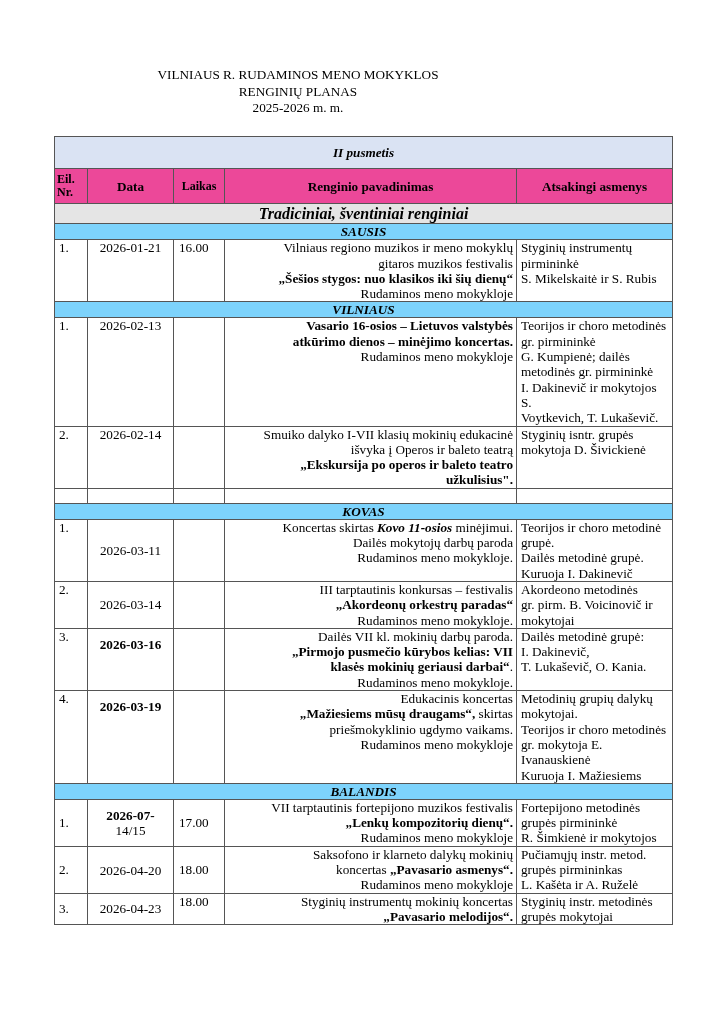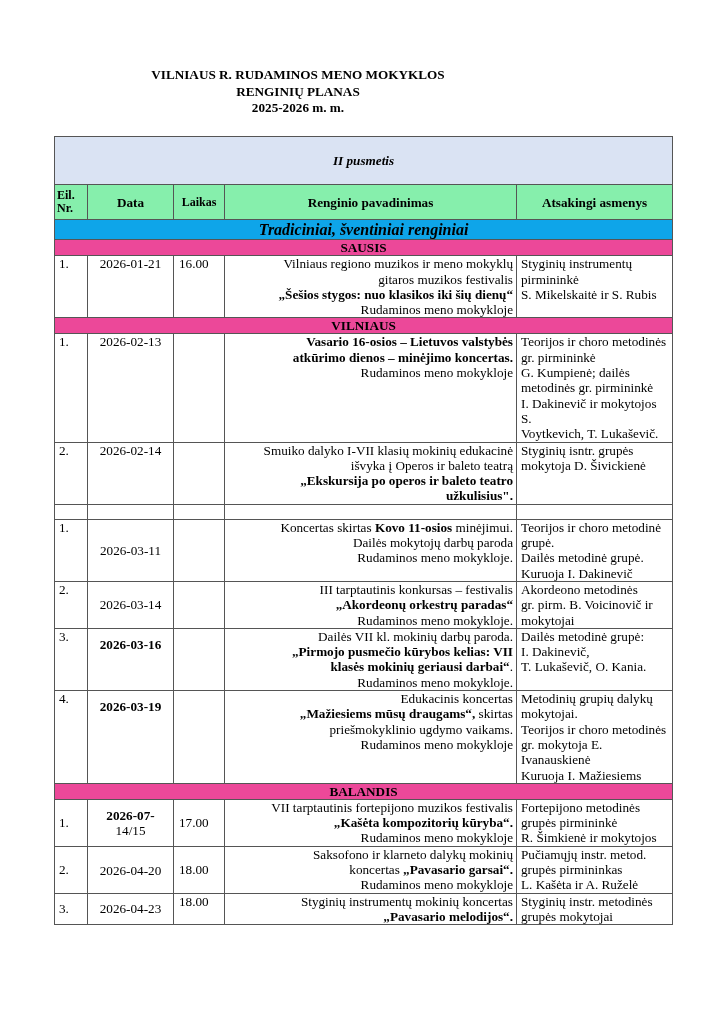--- a/index.html
+++ b/index.html
@@ -1,41 +1,41 @@
 <!DOCTYPE html>
 <html><head>
 <meta charset="utf-8">
 <style>
   html, body { margin: 0; padding: 0; background: #ffffff; }
   body { width: 724px; height: 1024px; position: relative; overflow: hidden;
          font-family: "Liberation Serif", serif; color: #000; }
   .title { position: absolute; left: 0; width: 596px; top: 67px; text-align: center;
-           font-weight: bold; font-size: 13.2px; line-height: 16.5px; }
+           font-weight: normal; font-size: 13.2px; line-height: 16.5px; }
   table { position: absolute; left: 54px; top: 136px; border-collapse: collapse;
           table-layout: fixed; width: 618px; font-size: 13.2px; line-height: 15.3px; }
   td, th { border: 1px solid #555; padding: 0 3px; vertical-align: top; }
   col.c1 { width: 33px; } col.c2 { width: 86px; } col.c3 { width: 51px; }
   col.c4 { width: 292px; } col.c5 { width: 156px; }
   .semester td { background: #dae3f3; text-align: center; font-style: italic; font-weight: bold;
-                 height: 15px; padding: 16px; }
-  .hdr th { background: #86efac; font-weight: bold; height: 34px; vertical-align: middle; }
+                 height: 15px; padding: 8px; }
+  .hdr th { background: #ec4899; font-weight: bold; height: 34px; vertical-align: middle; }
   .hdr th.nr { font-size: 12px; line-height: 13px; text-align: left; padding: 0 2px; }
   .hdr th.laikas { font-size: 12px; }
-  .section td { background: #0ea5e9; text-align: center; font-style: italic; font-weight: bold;
+  .section td { background: #e5e5e5; text-align: center; font-style: italic; font-weight: bold;
                 font-size: 16px; height: 19px; padding: 0; line-height: 19px; }
-  .month td { background: #ec4899; text-align: center; font-weight: bold;
+  .month td { background: #7dd3fc; text-align: center; font-style: italic; font-weight: bold;
               height: 15px; padding: 0; line-height: 15px; }
   td.nr { text-align: left; padding-left: 4px; }
   td.date { text-align: center; }
   td.time { text-align: left; padding-left: 5px; }
   td.event { text-align: right; }
   td.resp { text-align: left; padding-left: 4px; }
   .mid { vertical-align: middle; }
   .b { font-weight: bold; }
-  .bi { font-weight: bold; }
+  .bi { font-weight: bold; font-style: italic; }
   .line { display: block; }
   .pad-top { padding-top: 8px; font-weight: bold; }
   .empty td { height: 14px; }
 </style>
 </head>
 <body>
 
 <div class="title">
   <span class="line">VILNIAUS R. RUDAMINOS MENO MOKYKLOS</span>
   <span class="line">RENGINIŲ PLANAS</span>
@@ -123,20 +123,23 @@
     </td>
   </tr>
   <tr class="empty">
     <td></td>
         <td></td>
         <td></td>
         <td></td>
         <td></td>
   </tr>
 
+  <tr class="month">
+    <td colspan="5">KOVAS</td>
+  </tr>
   <tr>
     <td class="nr">1.</td>
     <td class="date mid">2026-03-11</td>
     <td class="time"></td>
     <td class="event">
       <span class="line"><span>Koncertas skirtas </span><span class="bi">Kovo 11-osios</span><span> minėjimui.</span></span>
       <span class="line">Dailės mokytojų darbų paroda</span>
       <span class="line">Rudaminos meno mokykloje.</span>
     </td>
     <td class="resp">
@@ -206,38 +209,38 @@
   </tr>
   <tr>
     <td class="nr mid">1.</td>
     <td class="date">
       <span class="line pad-top">2026-07-</span>
       <span class="line">14/15</span>
     </td>
     <td class="time mid">17.00</td>
     <td class="event">
       <span class="line">VII tarptautinis fortepijono muzikos festivalis</span>
-      <span class="line b">„Kašėta kompozitorių kūryba“.</span>
+      <span class="line b">„Lenkų kompozitorių dienų“.</span>
       <span class="line">Rudaminos meno mokykloje</span>
     </td>
     <td class="resp">
       <span class="line">Fortepijono metodinės</span>
       <span class="line">grupės pirmininkė</span>
       <span class="line">R. Šimkienė ir mokytojos</span>
     </td>
   </tr>
   <tr>
     <td class="nr mid">2.</td>
     <td class="date">
           <span class="line" style="padding-top:16px">2026-04-20</span>
         </td>
     <td class="time mid">18.00</td>
     <td class="event">
       <span class="line">Saksofono ir klarneto dalykų mokinių</span>
-      <span class="line"><span>koncertas </span><span class="b">„Pavasario garsai“.</span></span>
+      <span class="line"><span>koncertas </span><span class="b">„Pavasario asmenys“.</span></span>
       <span class="line">Rudaminos meno mokykloje</span>
     </td>
     <td class="resp">
       <span class="line">Pučiamųjų instr. metod.</span>
       <span class="line">grupės pirmininkas</span>
       <span class="line">L. Kašėta ir A. Ruželė</span>
     </td>
   </tr>
   <tr>
     <td class="nr mid">3.</td>

